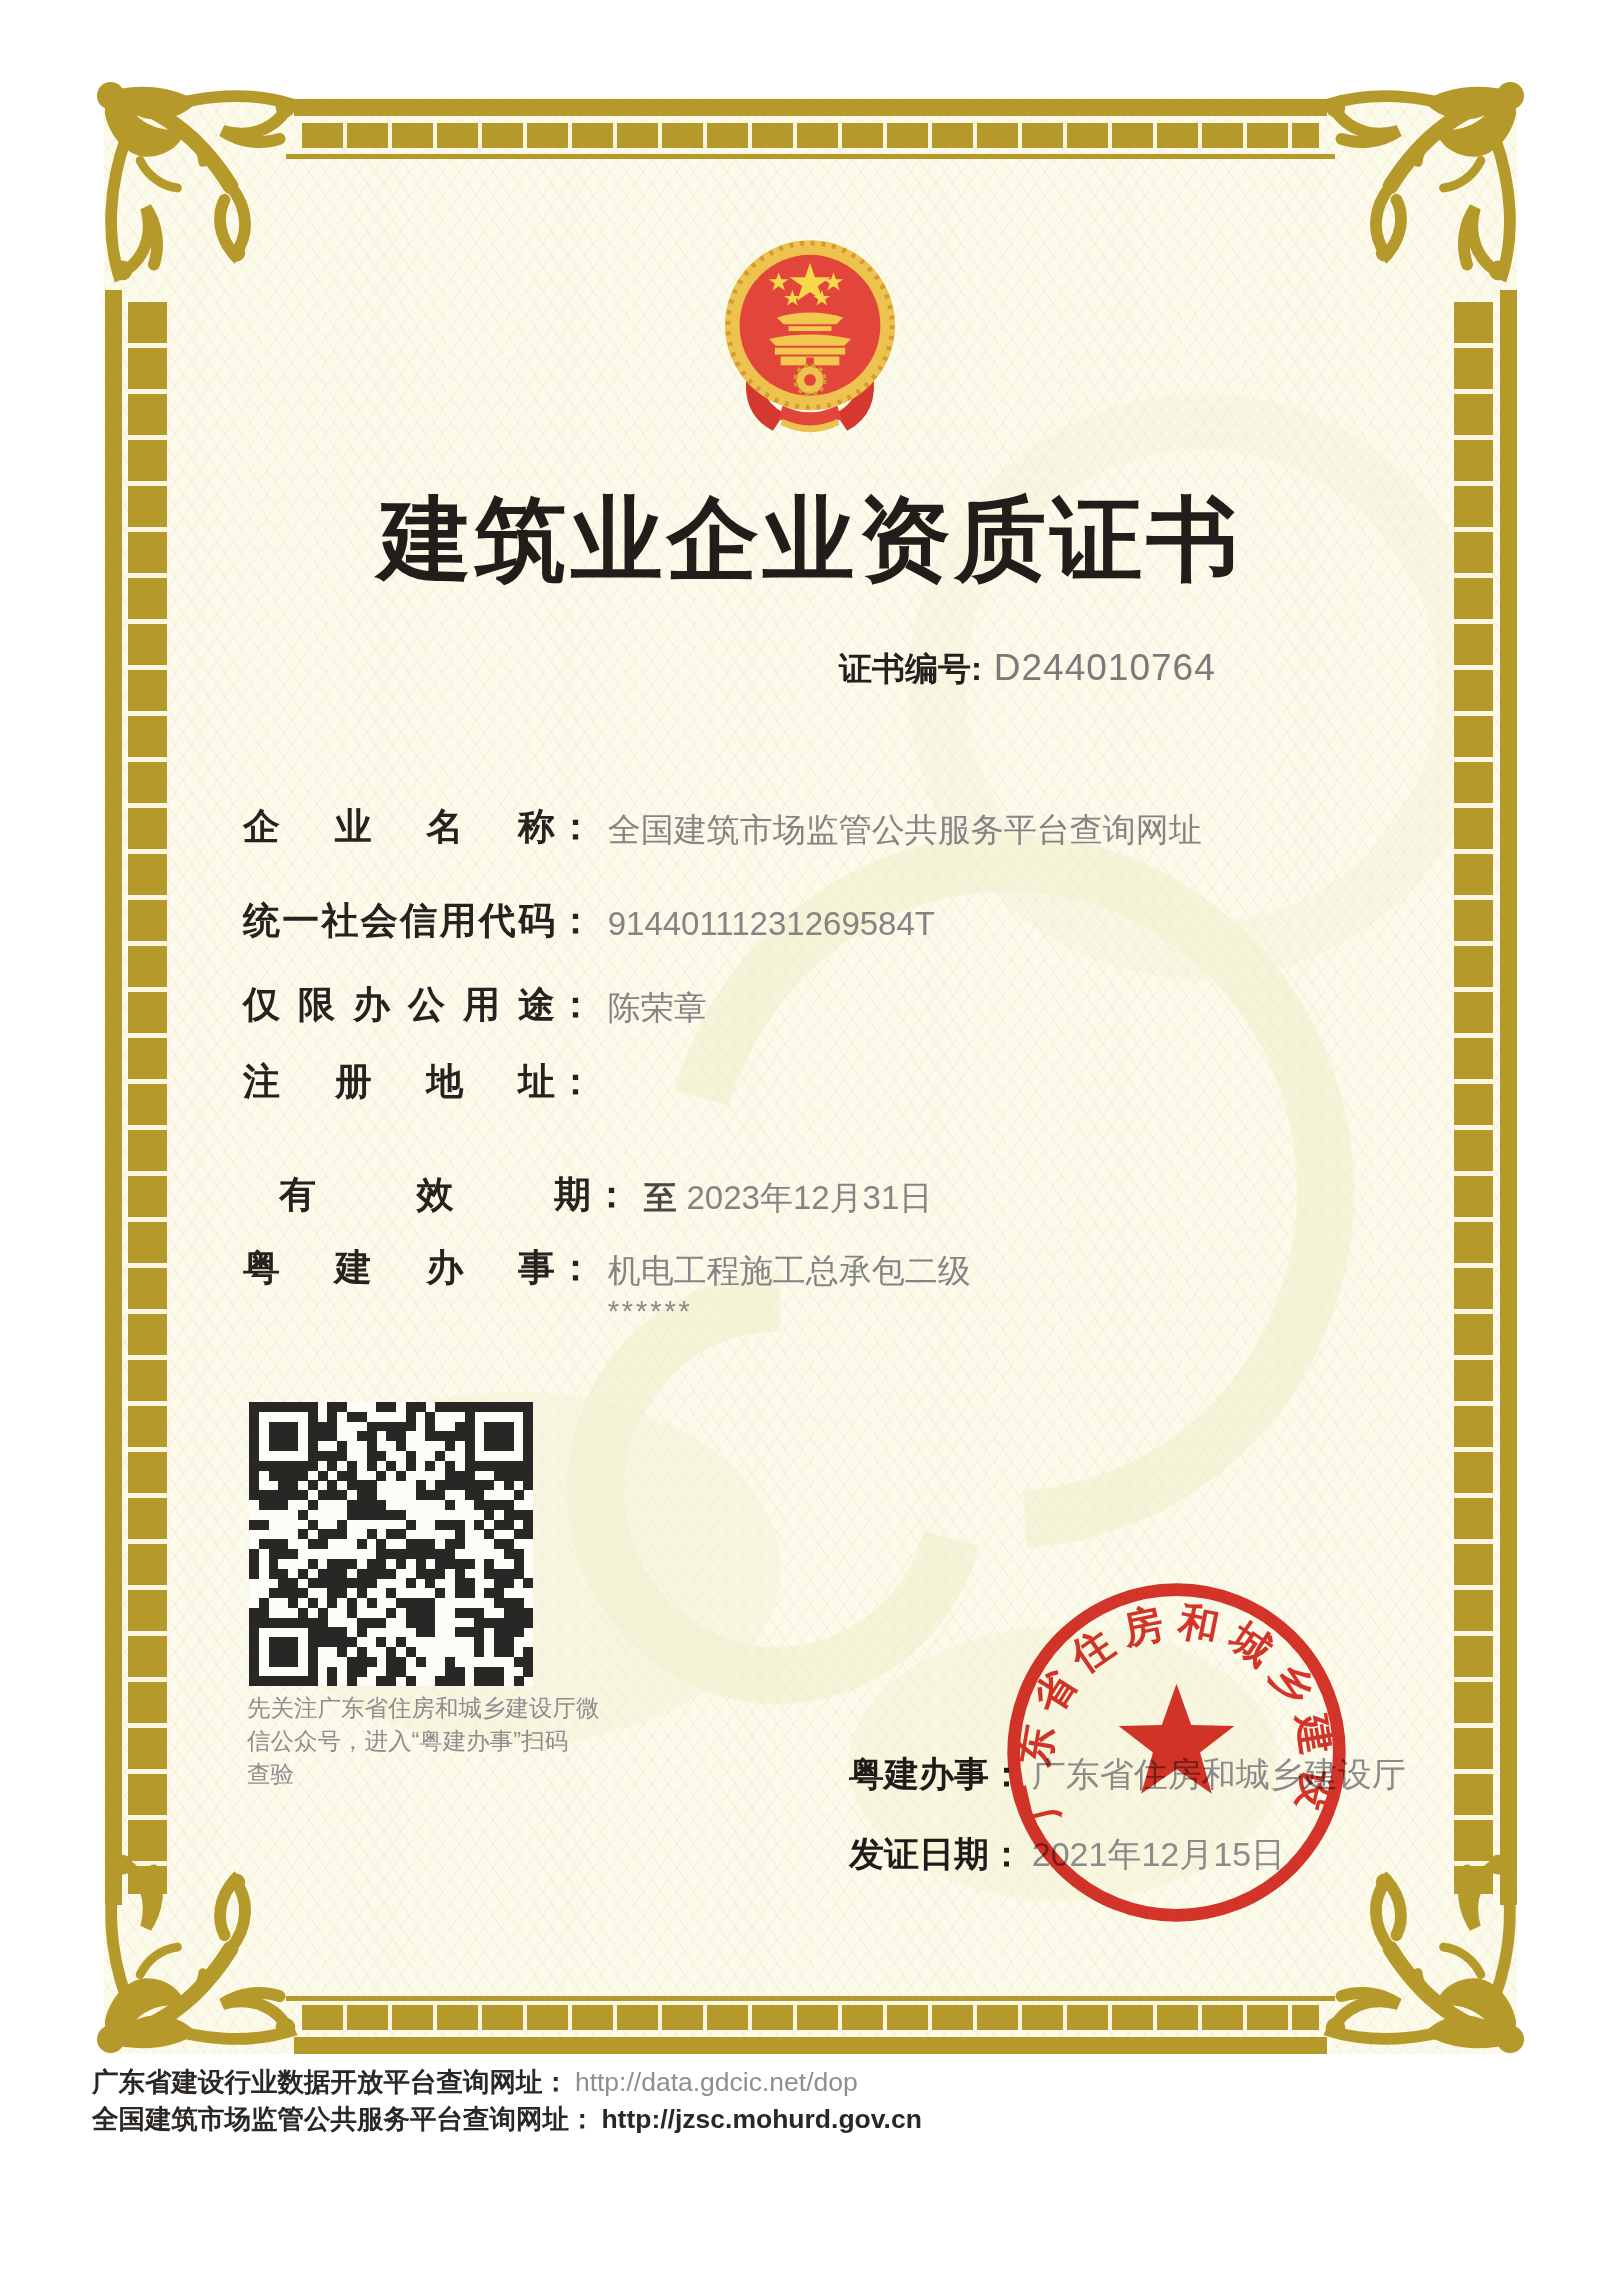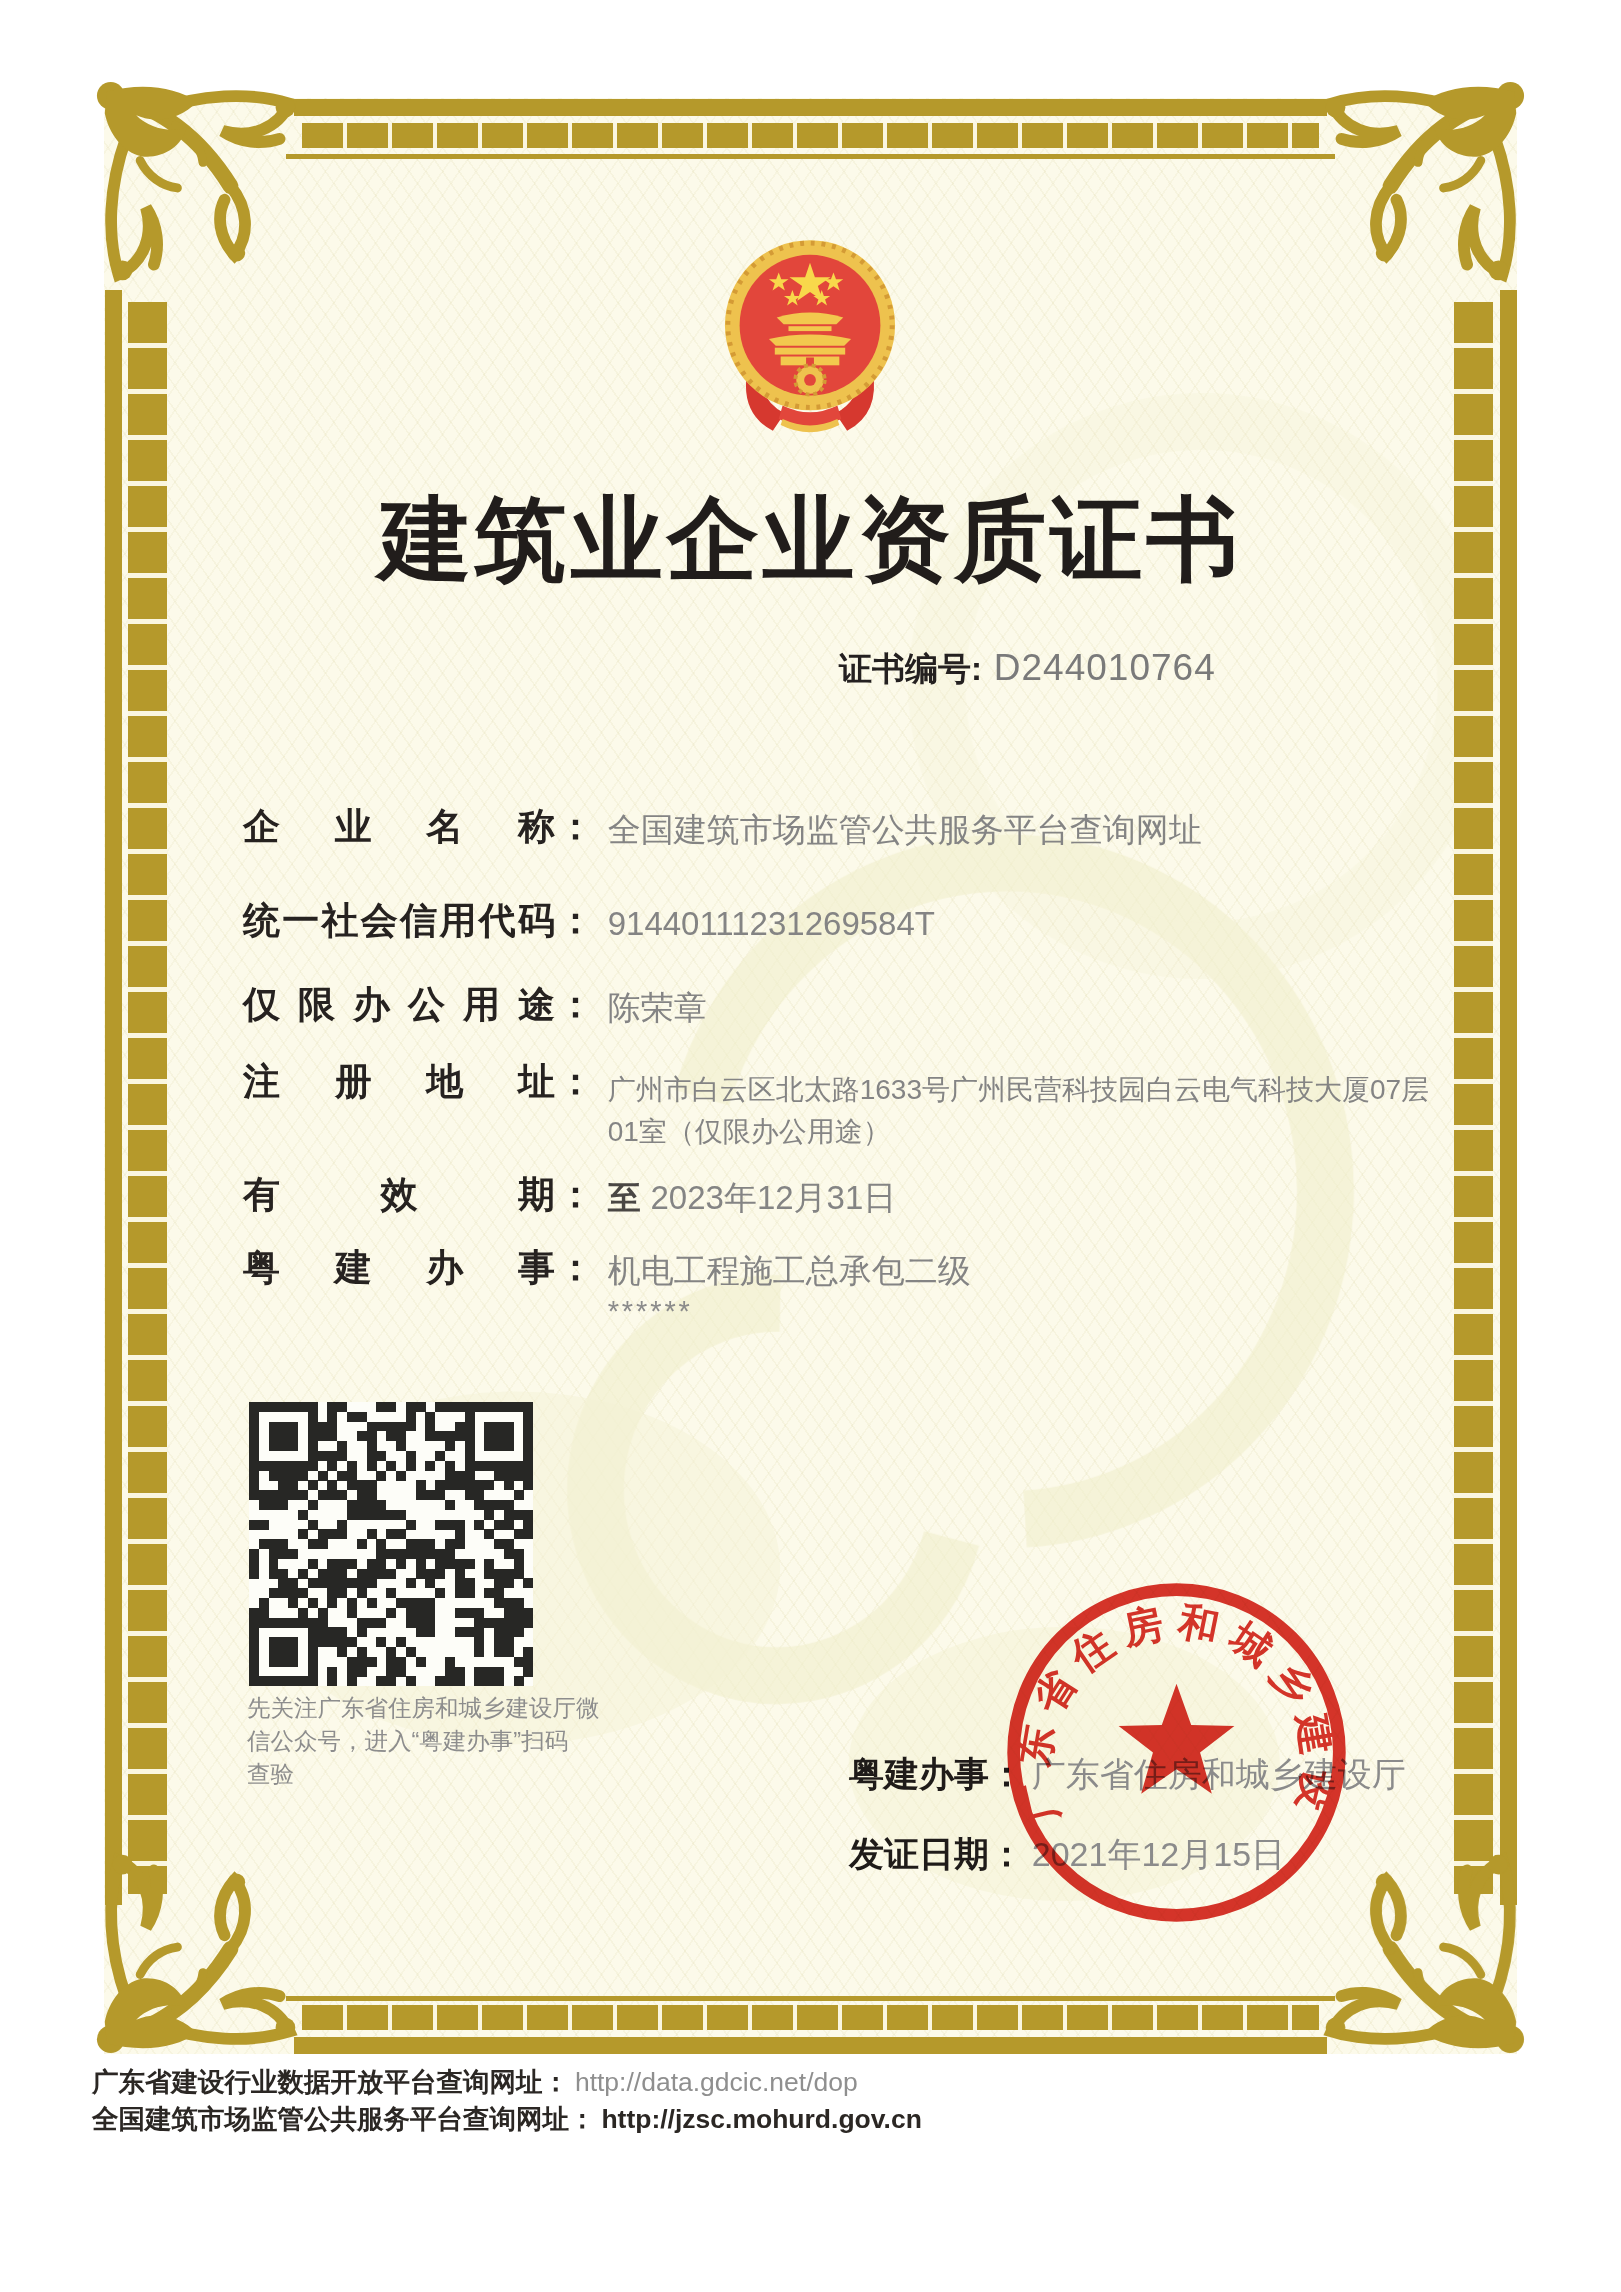--- a/index.html
+++ b/index.html
@@ -231,27 +231,23 @@
 
   <div class="row" style="top:984px;">
     <span class="flabel">仅限办公用途</span>
     <span class="fcolon">：</span>
     <span class="fvalue">陈荣章</span>
   </div>
 
   <div class="row" style="top:1061px;">
     <span class="flabel">注册地址</span>
     <span class="fcolon">：</span>
-    <span class="fvalue small">
-      <span style="display:block;">广州市白云区北太路1633号广州民营科技园白云电气科技大厦07层</span>
-      <span style="display:block;">01室（仅限办公用途）</span>
-    </span>
-  </div>
-
-  <div class="row" style="top:1174px;">
+  </div>
+
+  <div class="row" style="top:1174px;margin-left:36px;">
     <span class="flabel">有效期</span>
     <span class="fcolon">：</span>
     <span class="fvalue"><span class="vprefix">至</span><span>2023年12月31日</span></span>
   </div>
 
   <div class="row" style="top:1247px;">
     <span class="flabel">粤建办事</span>
     <span class="fcolon">：</span>
     <span class="fvalue">
       <span style="display:block;">机电工程施工总承包二级</span>

